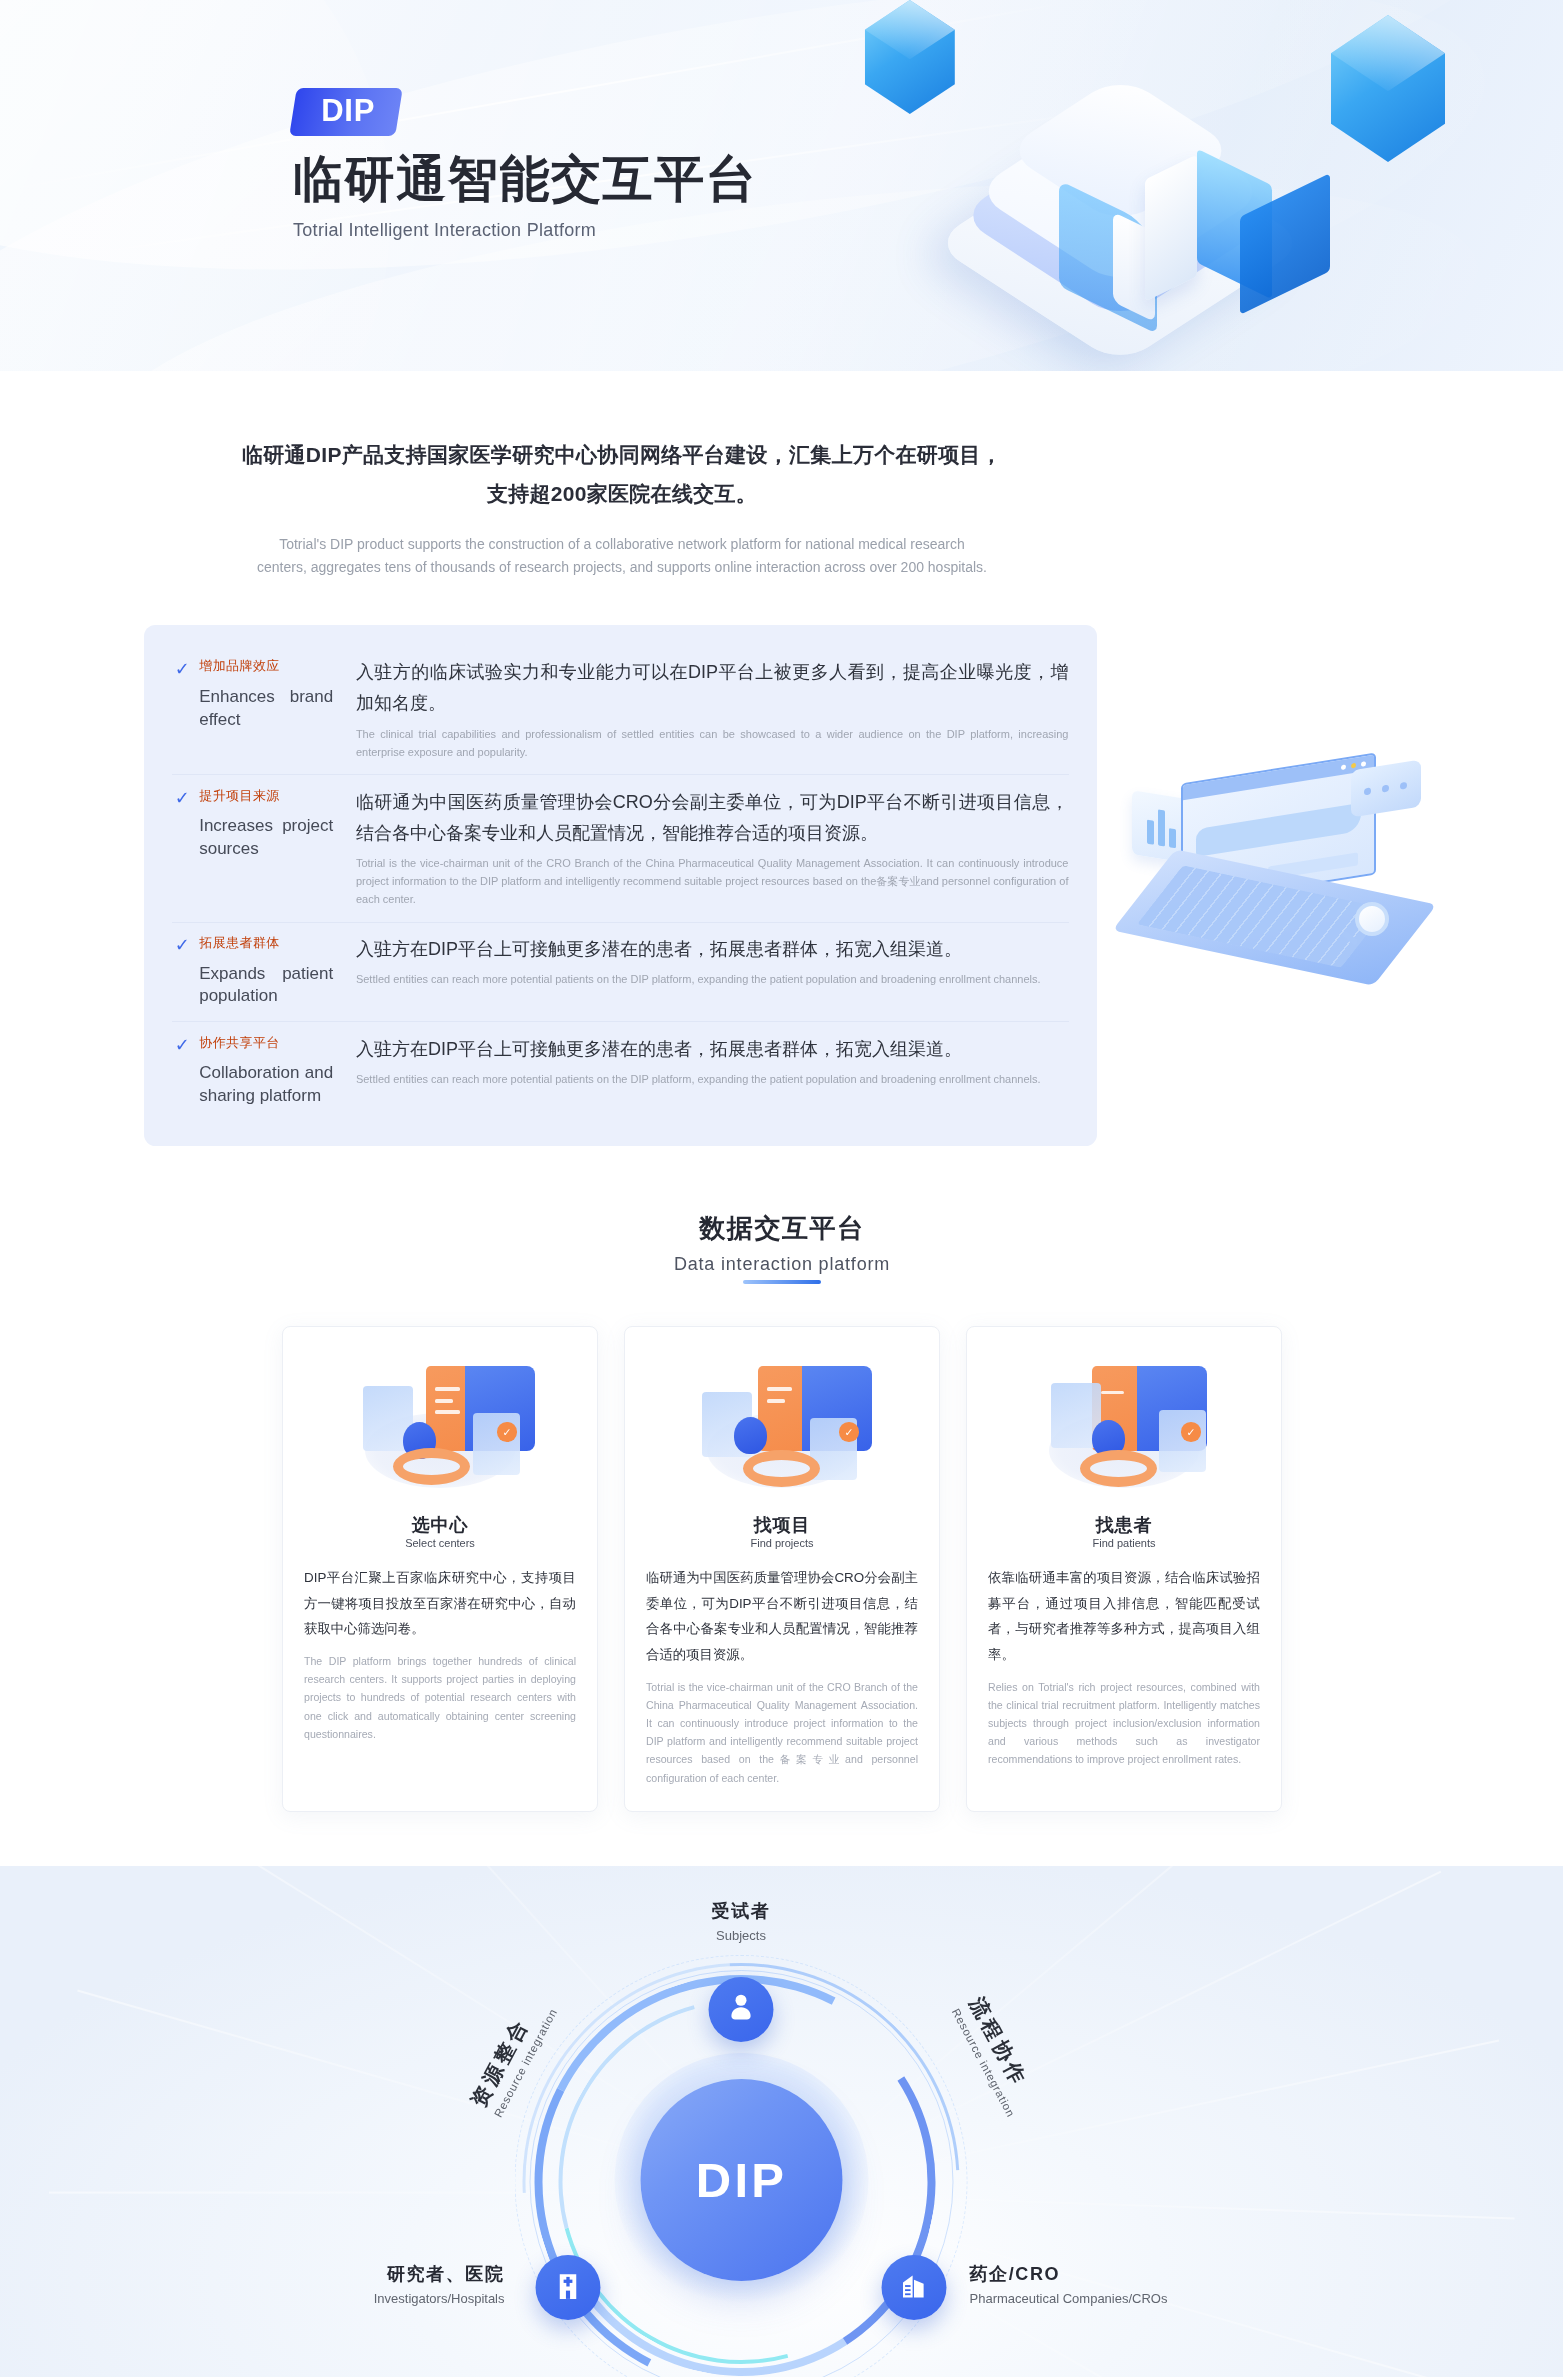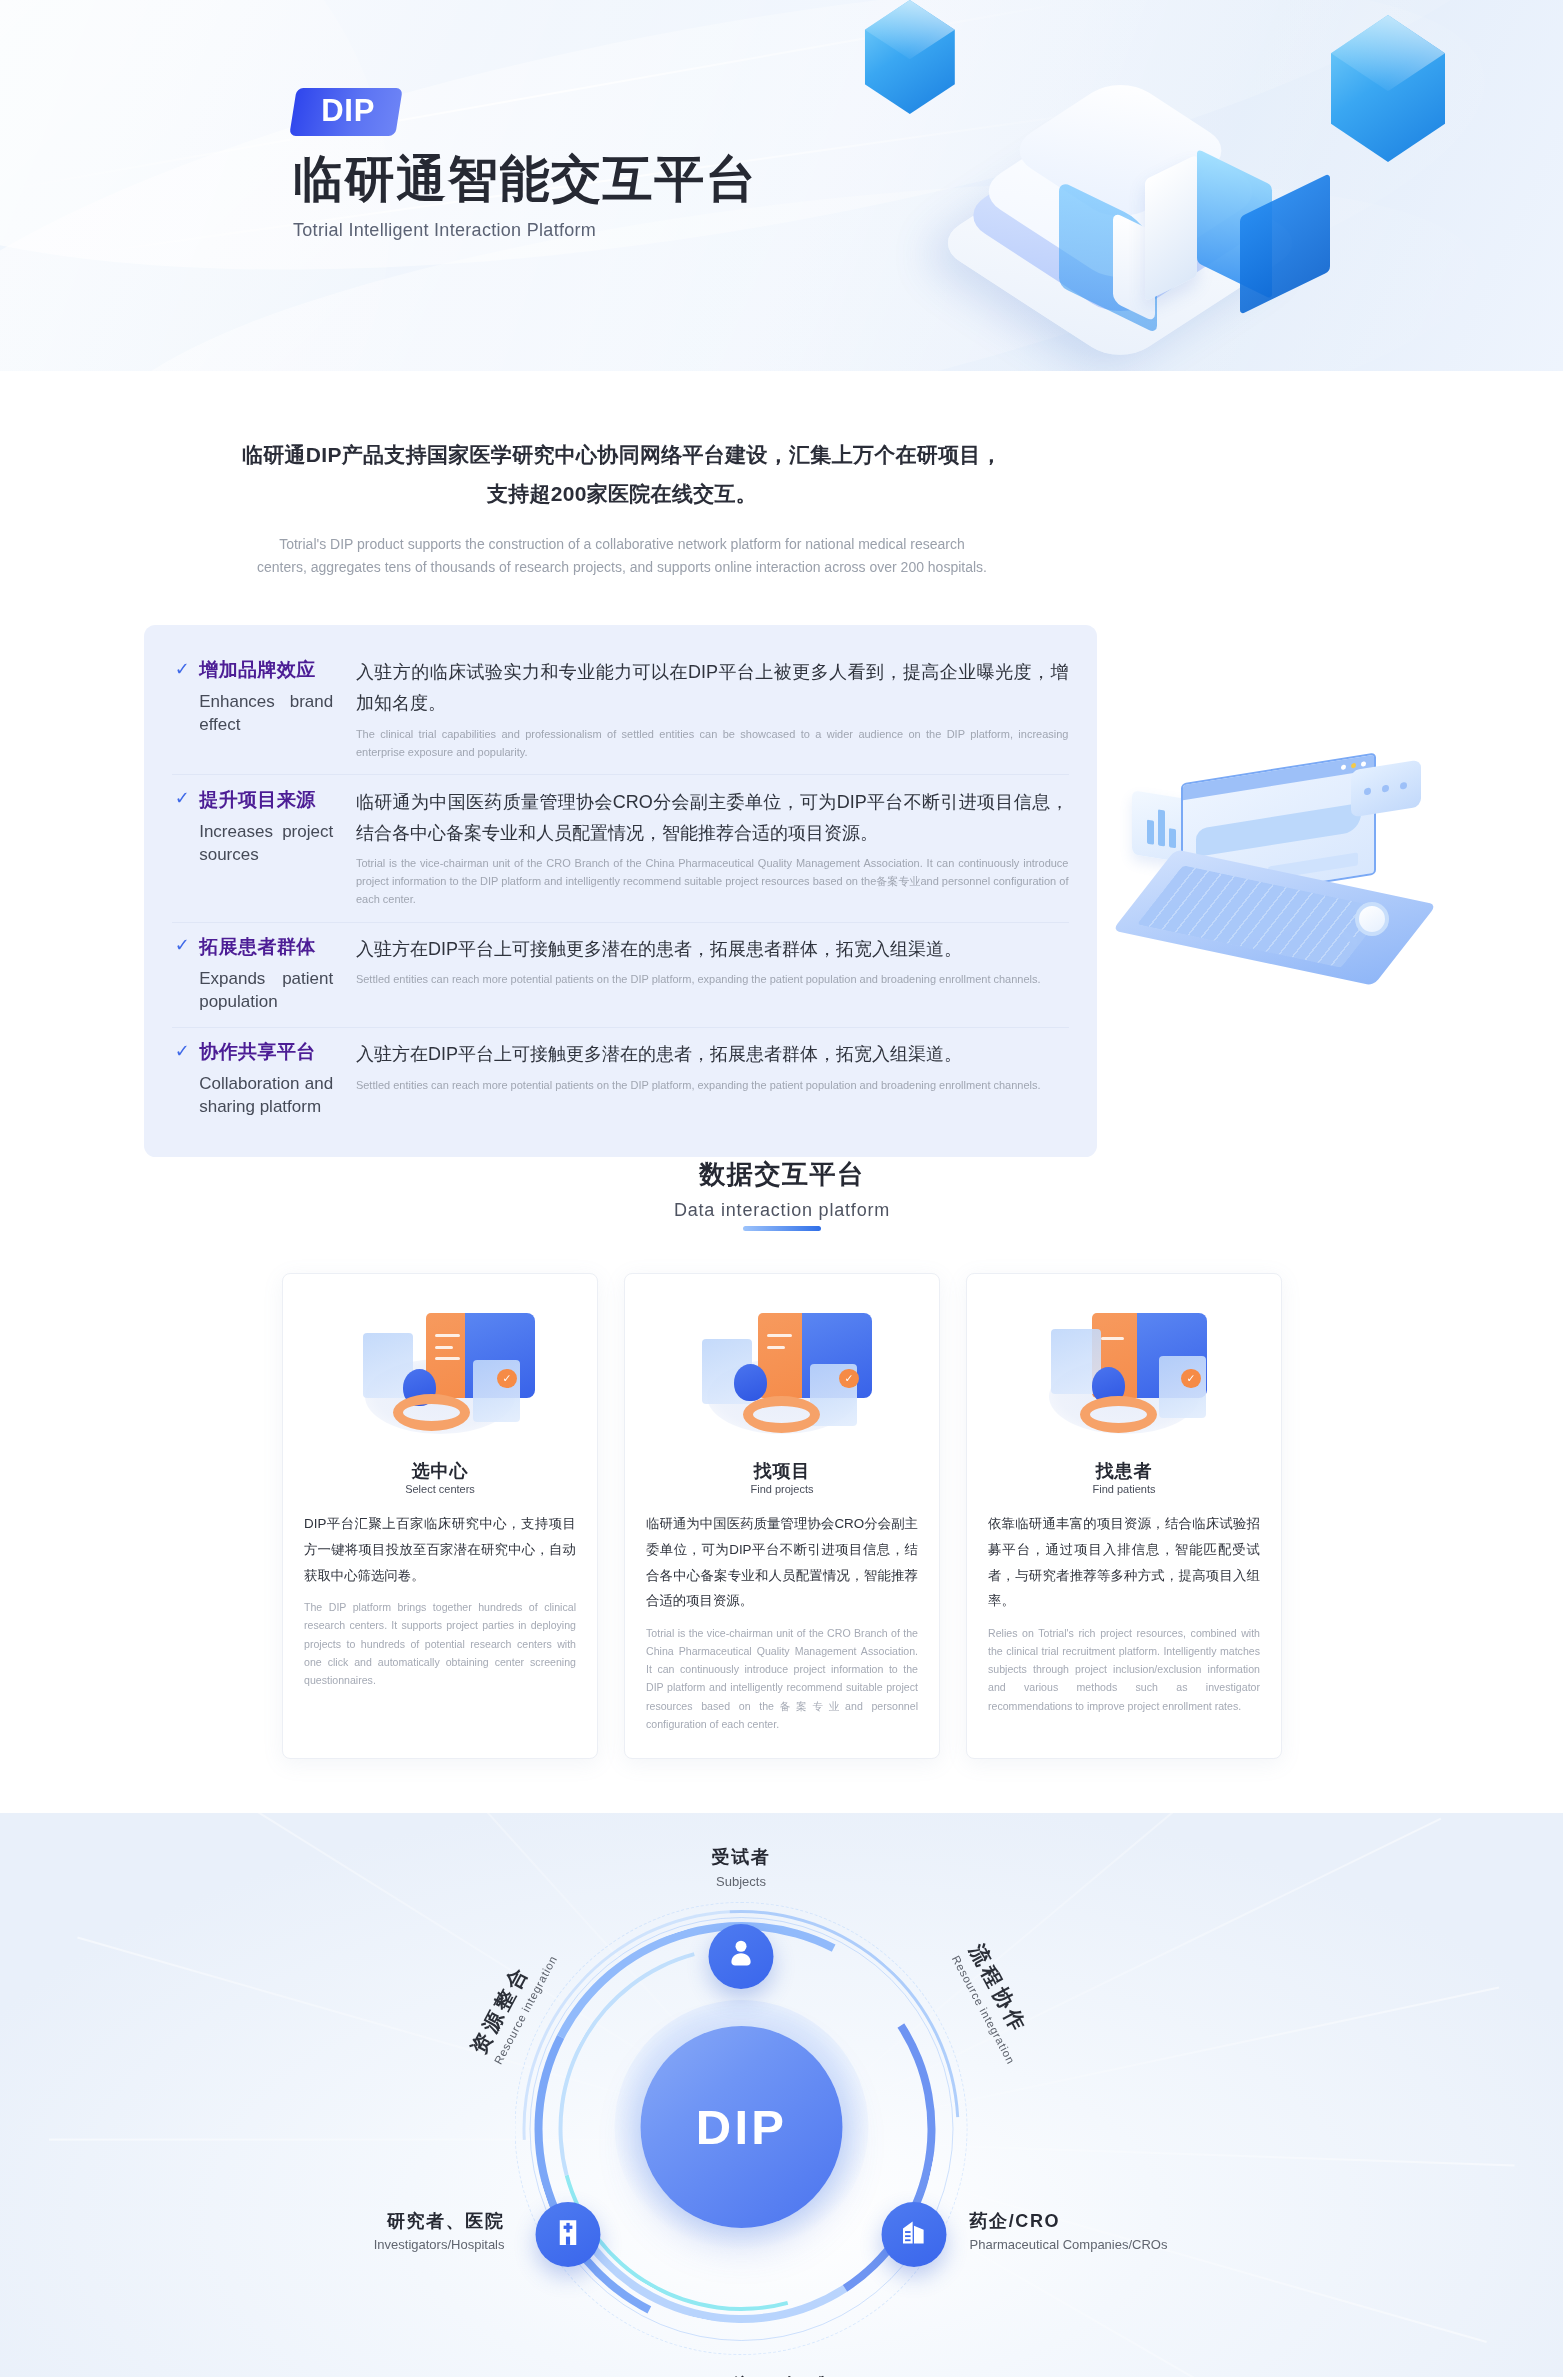--- a/index.html
+++ b/index.html
@@ -126,21 +126,21 @@
     padding:11.4px 0 13px 0;
     border-bottom:0.8px solid #dfe6f6;
   }
   .feat:last-child{ border-bottom:none; }
   .feat-left{ width:173px; flex:0 0 173px; padding-left:3.3px;}
   .feat-head{ display:flex; align-items:flex-start; gap:9.8px;}
   .check{
     color:#3f69e8; font-size:18px; line-height:1; font-weight:700; margin-top:2.4px;
     display:inline-block; width:14.7px;
   }
-  .feat-cn{ font-size:19px; font-weight:700; color:#4c1d95; letter-spacing:0.4px;}
+  .feat-cn{ font-size:13px; font-weight:400; color:#c2410c; letter-spacing:0.4px;}
   .feat-en{ margin:8.1px 0 0 24.4px; font-size:17px; color:#454a57; line-height:1.35; text-align:justify; width:134px;}
   .feat-right{ flex:1; padding-left:11.4px;}
   .feat-desc-cn{ font-size:18px; color:#2f333d; line-height:1.72; text-align:justify;}
   .feat-desc-en{ margin-top:6.5px; font-size:11px; color:#a0a6b2; line-height:1.62; text-align:justify;}
 
   
   .laptop{ position:absolute; right:-4.9px; top:138px; width:293px; height:212px;}
   .lap-screen{
     position:absolute; left:49px; top:4.9px; width:195px; height:122px;
     background:linear-gradient(160deg,#eef5ff,#d8e7fd);
@@ -165,21 +165,21 @@
   .chart-card{ position:absolute; left:0; top:34px; width:85px;height:64px;
     background:linear-gradient(160deg,#f2f8ff,#d9e8fd); border-radius:6.5px; transform:skewY(9deg);
     box-shadow:0 6.5px 13px rgba(80,130,220,.14);}
   .chart-card b{ position:absolute; bottom:13px; width:7.3px; background:#8fc0f7; border-radius:1.6px;}
   .magnifier{ position:absolute; right:36px; bottom:39px; width:34px;height:34px;border-radius:50%;
     border:4.1px solid #c8defb; background:linear-gradient(150deg,#ffffff,#e6f0fe);}
   .magnifier::after{ content:""; position:absolute; width:18px;height:5.7px;background:#a9c8f9;border-radius:3.3px;
     transform:rotate(40deg); left:-18px; top:29px;}
 
   
-  .sec-head{ text-align:center; }
+  .sec-head{ text-align:center; margin-top:65px;}
   .sec-cn{ font-size:26px; font-weight:700; color:#262933; letter-spacing:1.6px;}
   .sec-en{ margin-top:8.1px; font-size:18px; color:#4e5361; letter-spacing:0.8px; position:relative; display:inline-block; padding-bottom:9.8px;}
   .sec-en::after{
     content:""; position:absolute; left:50%; transform:translateX(-50%); bottom:0;
     width:78px; height:4.9px; border-radius:3.3px;
     background:linear-gradient(90deg,#9dc3fb,#2f6fe8);
   }
 
   
   .cards{ display:flex; justify-content:center; gap:26px; margin-top:42px;}

